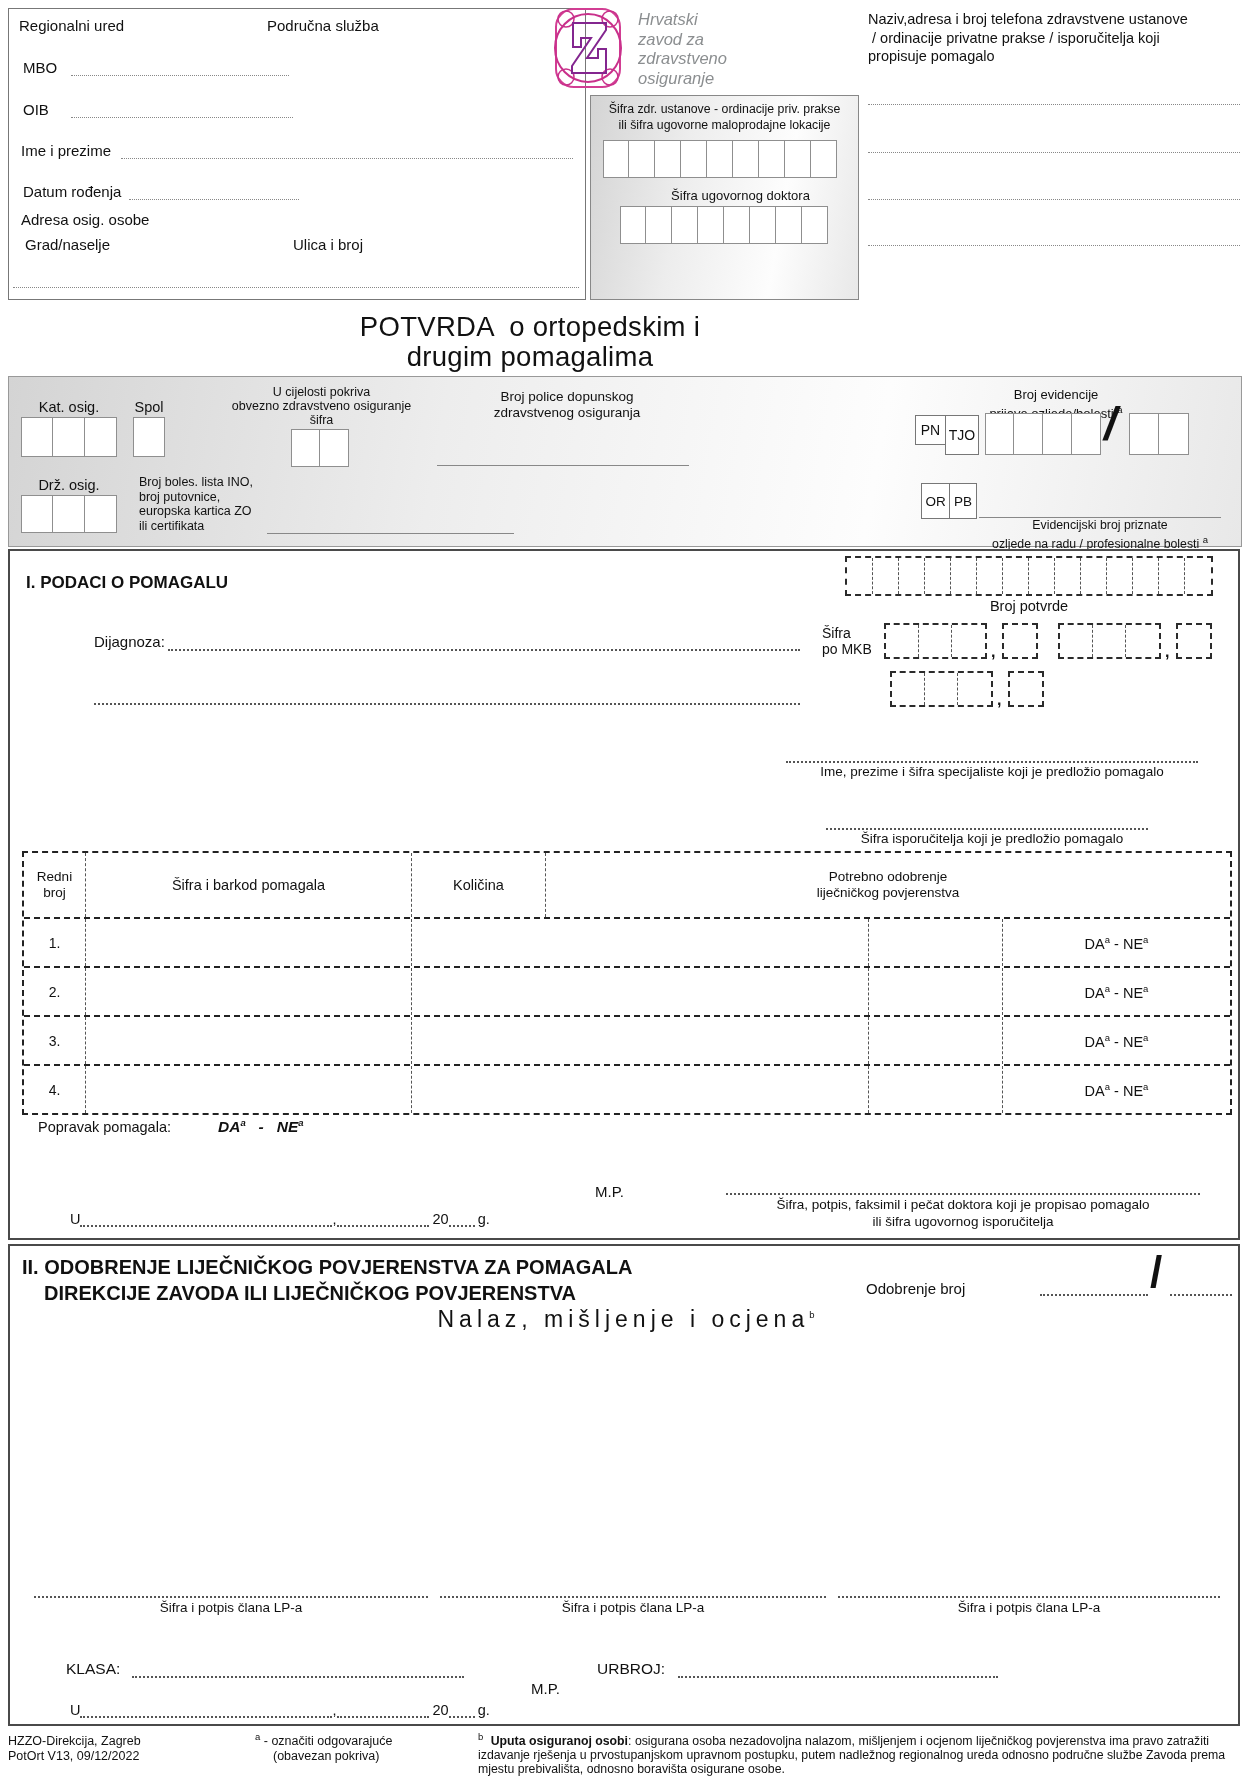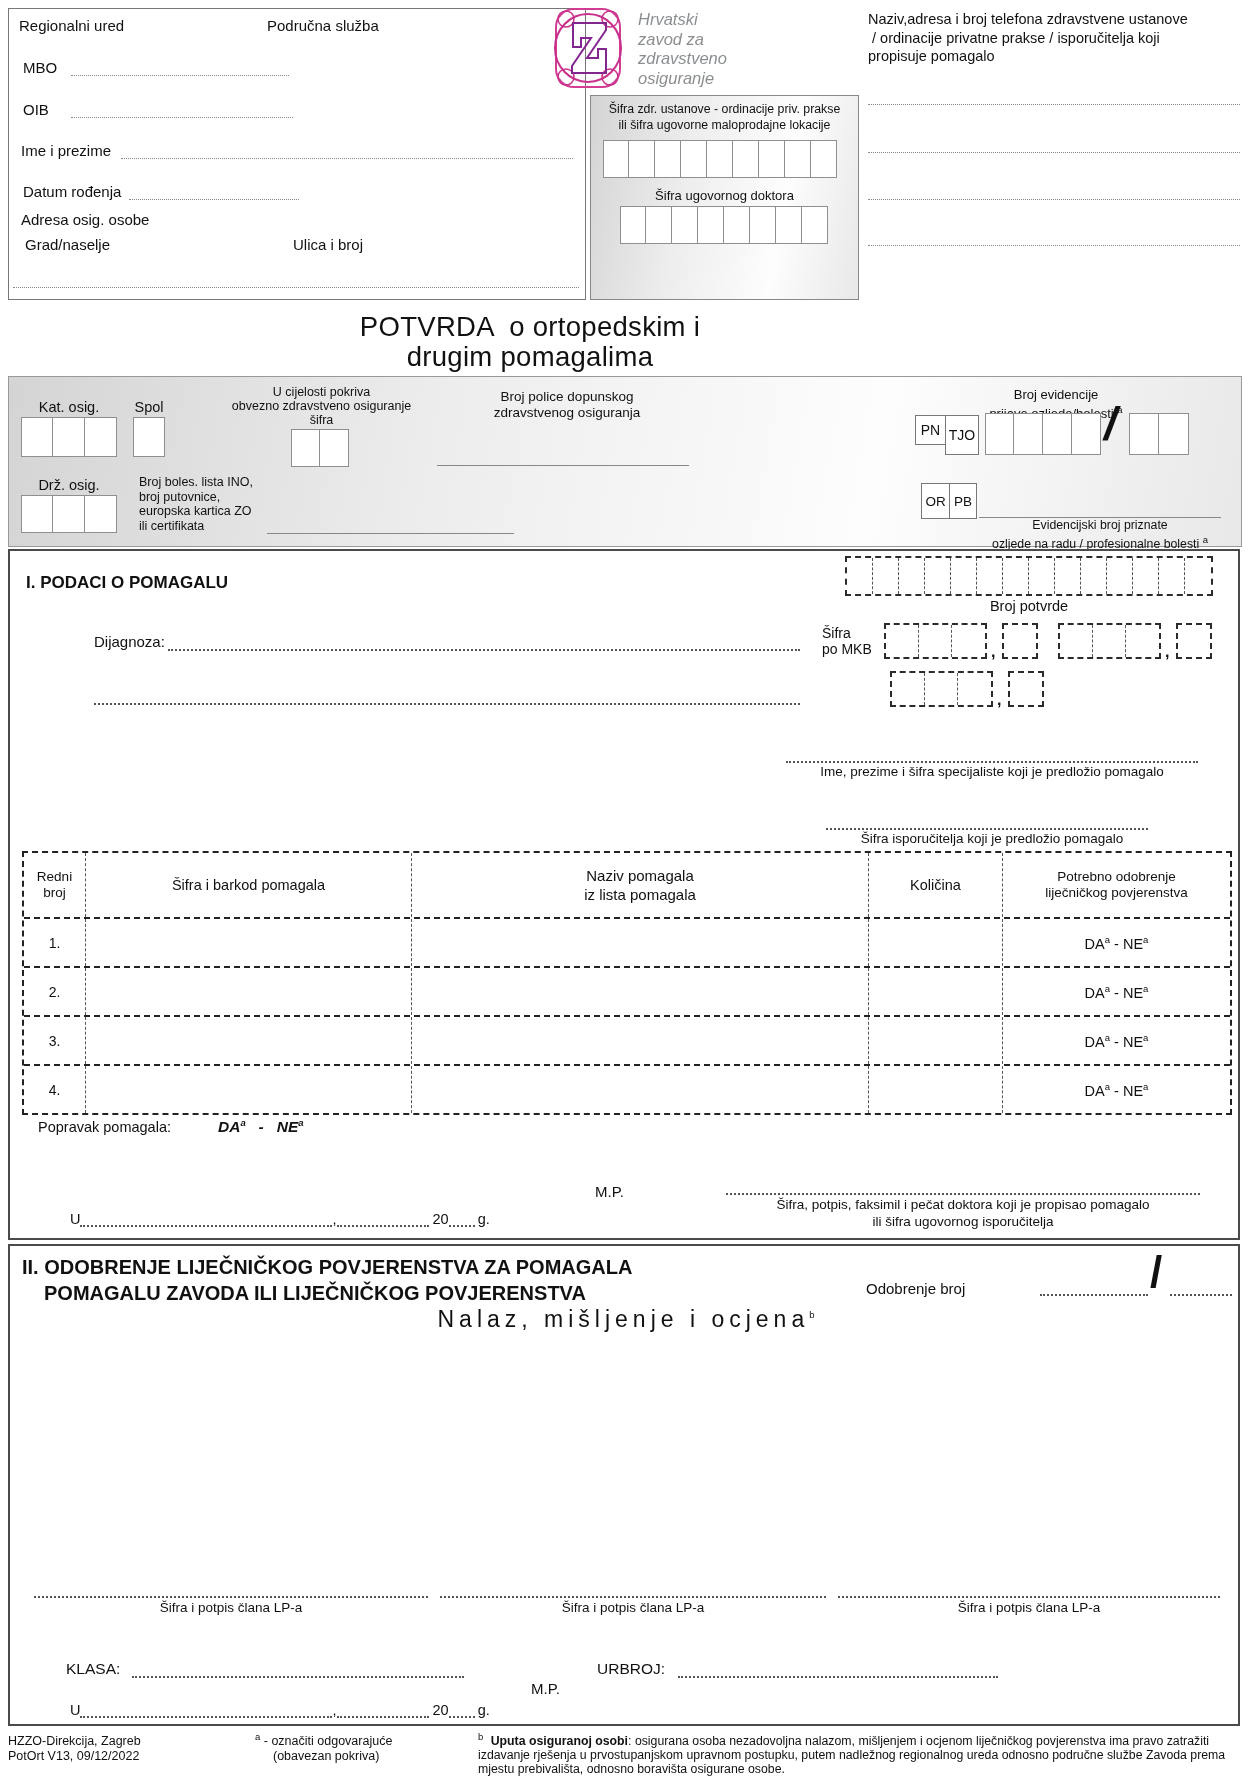--- a/index.html
+++ b/index.html
@@ -82,21 +82,21 @@
       <div class="c"></div>
         <div class="c"></div>
         <div class="c"></div>
         <div class="c"></div>
         <div class="c"></div>
         <div class="c"></div>
         <div class="c"></div>
         <div class="c"></div>
         <div class="c"></div>
     </div>
-    <div class="abs ctr" style="left:0;top:92px;width:267px;font-size:13px;">Šifra ugovornog doktora</div>
+    <div class="abs ctr" style="left:16px;top:92px;width:267px;font-size:13px;">Šifra ugovornog doktora</div>
     <div class="abs cells" style="left:29px;top:110px;">
       <div class="c"></div>
         <div class="c"></div>
         <div class="c"></div>
         <div class="c"></div>
         <div class="c"></div>
         <div class="c"></div>
         <div class="c"></div>
         <div class="c"></div>
     </div>
@@ -248,26 +248,20 @@
 
     <div class="ptable" style="left:12px;top:300px;width:1210px;">
       <div class="prow" style="height:64px;">
         <div class="pc w1" style="font-size:13.5px;line-height:16px;">
           <div>
               <div>Redni</div>
               <div>broj</div>
             </div>
         </div>
         <div class="pc w2" style="font-size:14.5px;">Šifra i barkod pomagala</div>
-        <div class="pc w3" style="font-size:15px;line-height:19px;">
-          <div>
-              <div>Naziv pomagala</div>
-              <div>iz lista pomagala</div>
-            </div>
-        </div>
         <div class="pc w4" style="font-size:14.5px;">Količina</div>
         <div class="pc w5" style="font-size:13.5px;line-height:16.5px;">
           <div>
               <div>Potrebno odobrenje</div>
               <div>liječničkog povjerenstva</div>
             </div>
         </div>
       </div>
       <div class="prow" style="height:47px;">
         <div class="pc w1" style="font-size:14px;">1.</div>
@@ -325,21 +319,21 @@
       <span>,</span>
       <span class="dseg" style="width:92px;"></span>
       <span style="padding-left:4px;">20</span>
       <span class="dseg" style="width:26px;"></span>
       <span style="padding-left:3px;">g.</span>
     </div>
   </div>
 
   <div class="abs" style="left:8px;top:1244px;width:1232px;height:482px;border:2px solid #4a4a4a;box-sizing:border-box;">
     <div class="abs" style="left:12px;top:10px;font-size:20px;font-weight:bold;">II. ODOBRENJE LIJEČNIČKOG POVJERENSTVA ZA POMAGALA</div>
-    <div class="abs" style="left:34px;top:36px;font-size:20px;font-weight:bold;">POMAGALU ZAVODA ILI LIJEČNIČKOG POVJERENSTVA</div>
+    <div class="abs" style="left:34px;top:36px;font-size:20px;font-weight:bold;">DIREKCIJE ZAVODA ILI LIJEČNIČKOG POVJERENSTVA</div>
 
     <div class="abs" style="left:856px;top:34px;font-size:15px;">Odobrenje broj</div>
     <div class="abs dots" style="left:1030px;top:30px;width:108px;height:18px;"></div>
     <div class="abs" style="left:1140px;top:4px;font-size:44px;font-weight:bold;line-height:44px;">/</div>
     <div class="abs dots" style="left:1160px;top:30px;width:62px;height:18px;"></div>
 
     <div class="abs ctr" style="left:296px;top:60px;width:640px;font-size:23px;letter-spacing:5px;">
       <span>Nalaz, mišljenje i ocjena</span><sup style="letter-spacing:0;">b</sup>
     </div>
 

